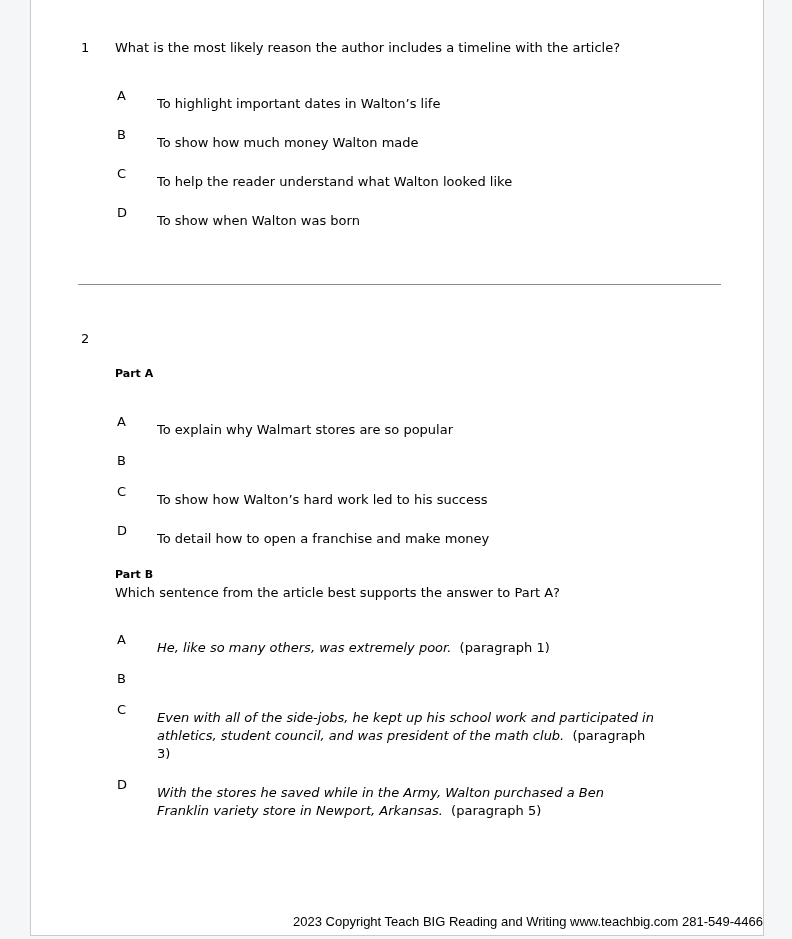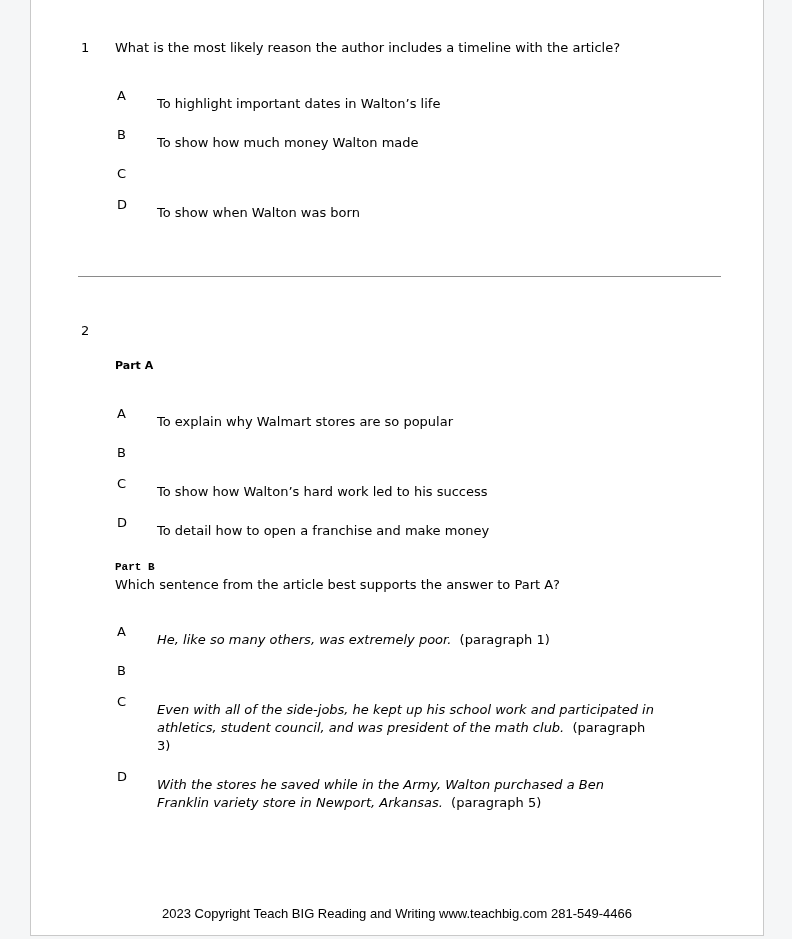--- a/index.html
+++ b/index.html
@@ -82,28 +82,27 @@
     line-height: 18px;
     font-weight: bold;
   }
   .part-question {
     margin-left: 84px;
     font-size: 13px;
     line-height: 18px;
   }
   .pb-heading {
     margin-top: 18px;
-    font-family: Liberation Mono, monospace;
   }
   .options-b {
     margin-top: 29px;
   }
   .footer {
     margin-top: 94px;
-    text-align: center;
+    text-align: right;
     font-family: "Liberation Sans", sans-serif;
     font-size: 13px;
     line-height: 16px;
   }
 </style>
 </head>
 <body>
 
 <div class="page">
 
@@ -116,20 +115,21 @@
       <div class="opt-row">
         <div class="opt-letter">A</div>
         <div class="opt-text">To highlight important dates in Walton’s life</div>
       </div>
       <div class="opt-row">
         <div class="opt-letter">B</div>
         <div class="opt-text">To show how much money Walton made</div>
       </div>
       <div class="opt-row">
         <div class="opt-letter">C</div>
+        <div class="opt-text">To help the reader understand what Walton looked like</div>
       </div>
       <div class="opt-row">
         <div class="opt-letter">D</div>
         <div class="opt-text">To show when Walton was born</div>
       </div>
     </div>
   </div>
 
   <hr class="divider">
 

